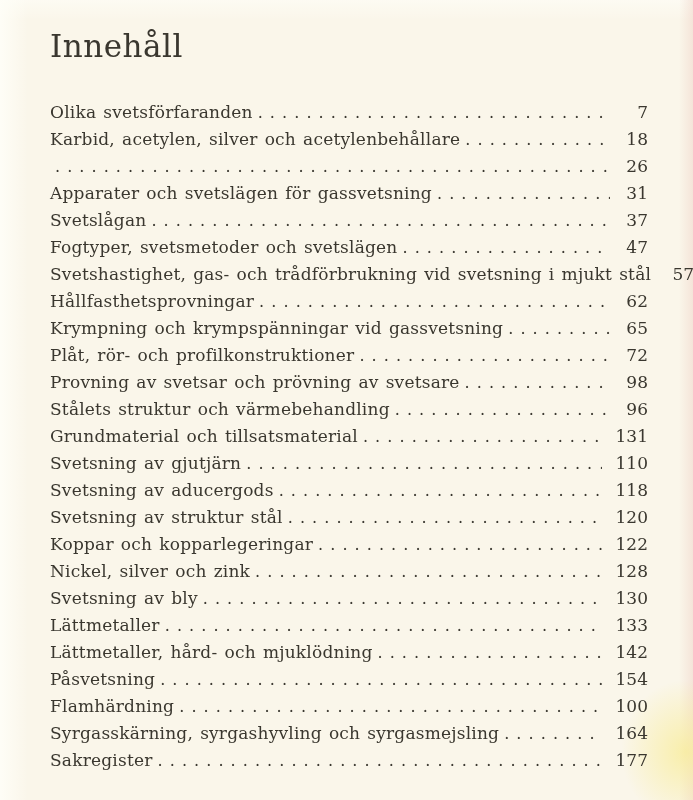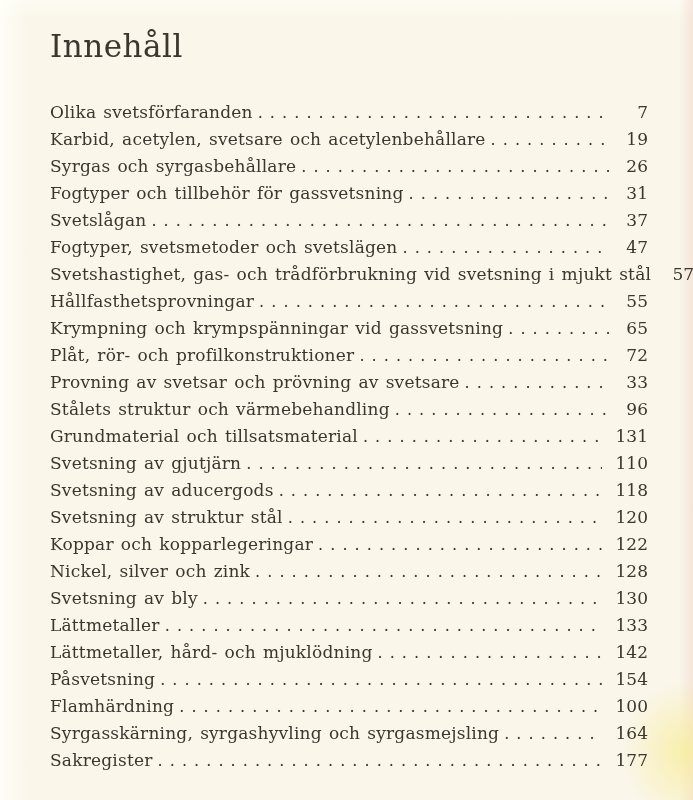--- a/index.html
+++ b/index.html
@@ -78,33 +78,32 @@
   <h1 class="page-title">Innehåll</h1>
 
   <div class="toc-list">
   <div class="toc-entry">
     <span class="label">Olika svetsförfaranden</span>
     <span class="leader"></span>
     <span class="page-num">7</span>
   </div>
 
   <div class="toc-entry">
-    <span class="label">Karbid, acetylen, svetsare och acetylenbehållare</span>
-    <span class="leader"></span>
-    <span class="page-num">19</span>
-  </div>
-
-  <div class="toc-entry">
-    <span class="label">Syrgas och syrgasbehållare</span>
+    <span class="label">Karbid, acetylen, silver och acetylenbehållare</span>
+    <span class="leader"></span>
+    <span class="page-num">18</span>
+  </div>
+
+  <div class="toc-entry">
     <span class="leader"></span>
     <span class="page-num">26</span>
   </div>
 
   <div class="toc-entry">
-    <span class="label">Fogtyper och tillbehör för gassvetsning</span>
+    <span class="label">Apparater och svetslägen för gassvetsning</span>
     <span class="leader"></span>
     <span class="page-num">31</span>
   </div>
 
   <div class="toc-entry">
     <span class="label">Svetslågan</span>
     <span class="leader"></span>
     <span class="page-num">37</span>
   </div>
 
@@ -116,39 +115,39 @@
 
   <div class="toc-entry">
     <span class="label">Svetshastighet, gas- och trådförbrukning vid svetsning i mjukt stål</span>
     <span class="leader"></span>
     <span class="page-num">57</span>
   </div>
 
   <div class="toc-entry">
     <span class="label">Hållfasthetsprovningar</span>
     <span class="leader"></span>
-    <span class="page-num">55</span>
+    <span class="page-num">62</span>
   </div>
 
   <div class="toc-entry">
     <span class="label">Krympning och krympspänningar vid gassvetsning</span>
     <span class="leader"></span>
     <span class="page-num">65</span>
   </div>
 
   <div class="toc-entry">
     <span class="label">Plåt, rör- och profilkonstruktioner</span>
     <span class="leader"></span>
     <span class="page-num">72</span>
   </div>
 
   <div class="toc-entry">
     <span class="label">Provning av svetsar och prövning av svetsare</span>
     <span class="leader"></span>
-    <span class="page-num">33</span>
+    <span class="page-num">98</span>
   </div>
 
   <div class="toc-entry">
     <span class="label">Stålets struktur och värmebehandling</span>
     <span class="leader"></span>
     <span class="page-num">96</span>
   </div>
 
   <div class="toc-entry">
     <span class="label">Grundmaterial och tillsatsmaterial</span>

